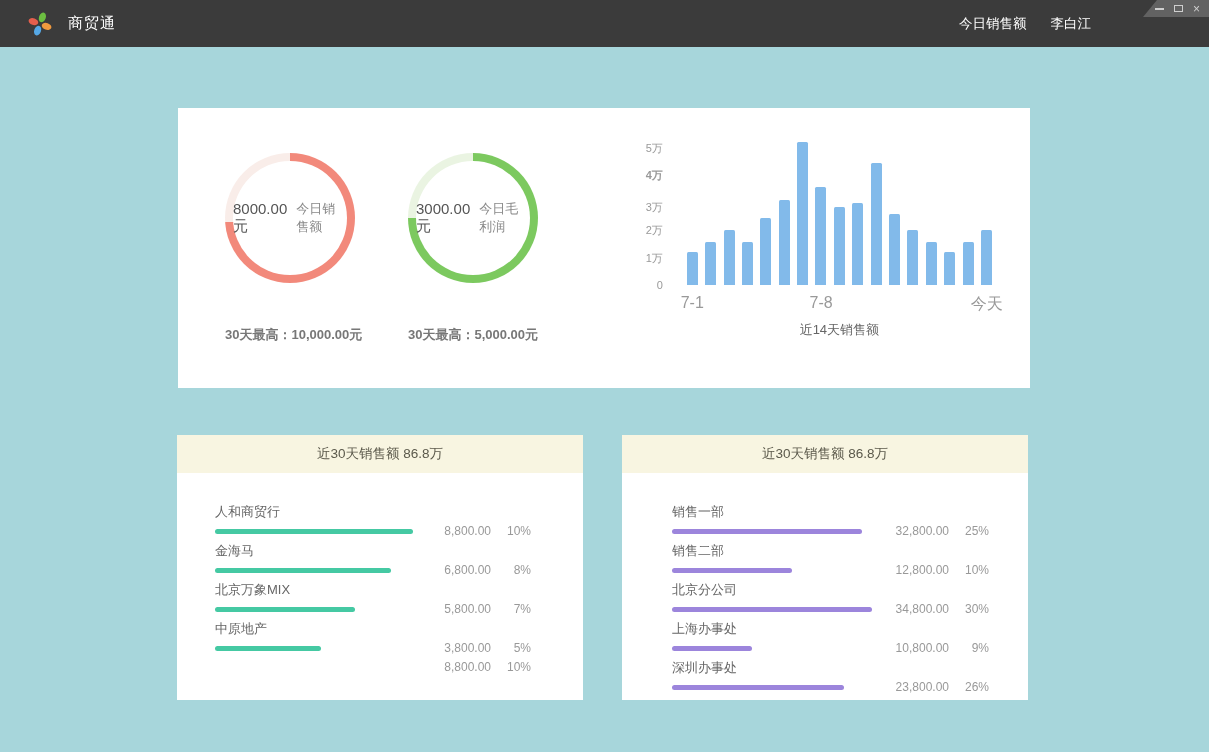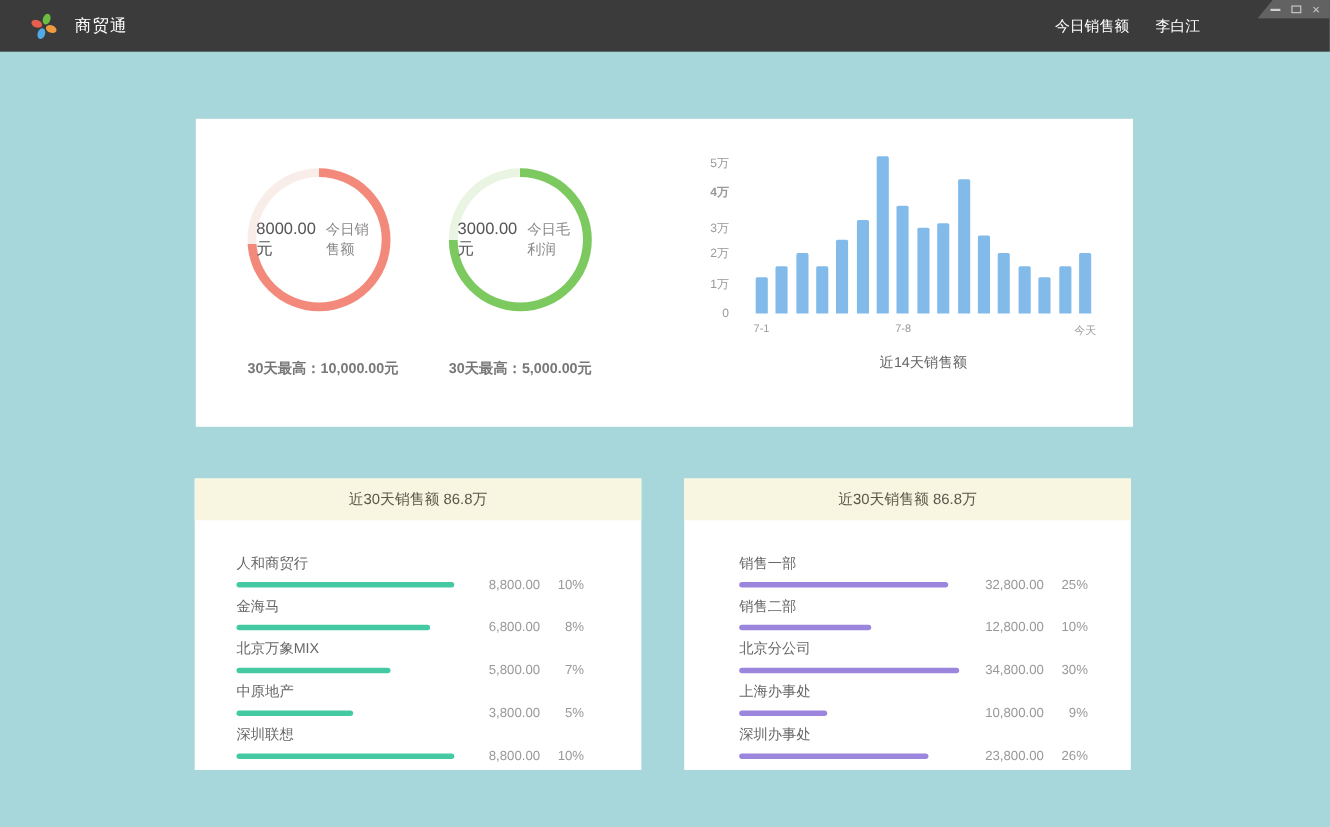--- a/index.html
+++ b/index.html
@@ -43,21 +43,21 @@
   .g-label { font-size:13px; color:#888888; }
   .g-footer { margin-top:43px; text-align:center; font-size:13px; color:#777777; white-space:nowrap;font-weight:bold; }
   .chart { margin-left:auto; padding-right:38px; padding-top:27px; }
   .chart-body { display:flex; }
   .y-axis { position:relative; width:30px; height:150px; margin-right:24px; }
   .y-axis span { position:absolute; right:0; font-size:11px; color:#999999; transform:translateY(50%); }
   .plot-wrap { position:relative; }
   .plot { display:flex; align-items:flex-end; gap:7.4px; height:150px; }
   .vbar { width:11px; border-radius:1.5px 1.5px 0 0; }
   .x-axis { position:relative; height:15px; margin-top:9px; }
-  .x-axis span { position:absolute; transform:translateX(-50%); font-size:10px; color:#999999; white-space:nowrap; }
+  .x-axis span { position:absolute; transform:translateX(-50%); font-size:16px; color:#999999; white-space:nowrap; }
   .chart-title { text-align:center; font-size:13px; color:#666666; margin-top:12px; }
   
   .rank-section { display:flex; gap:39px; margin:47px 0 0 177px; }
   .rank-card { width:406px; height:265px; background:#ffffff; }
   .rank-header {
     height:38px; background:#F8F5E1; display:flex; align-items:center;
     justify-content:center; font-size:13.5px; color:#5B594B;
   }
   .rank-rows { padding-top:31px; }
   .card-a .rank-rows { padding-left:38px; padding-right:52px; }
@@ -214,26 +214,20 @@
         <div class="r-bar" style="width: 53%; background: rgb(69, 201, 163);"></div>
       </div>
     </div>
     <div class="r-right">
       <span class="r-value">3,800.00</span>
       <span class="r-pct">5%</span>
     </div>
   </div>
 
   <div class="r-row">
-    <div class="r-left">
-      <div class="r-name">深圳联想</div>
-      <div class="r-track">
-        <div class="r-bar" style="width: 99%; background: rgb(69, 201, 163);"></div>
-      </div>
-    </div>
     <div class="r-right">
       <span class="r-value">8,800.00</span>
       <span class="r-pct">10%</span>
     </div>
   </div>
 </div>
       </div>
 
       <div class="rank-card card-b">
         <div class="rank-header">近30天销售额 86.8万</div>

